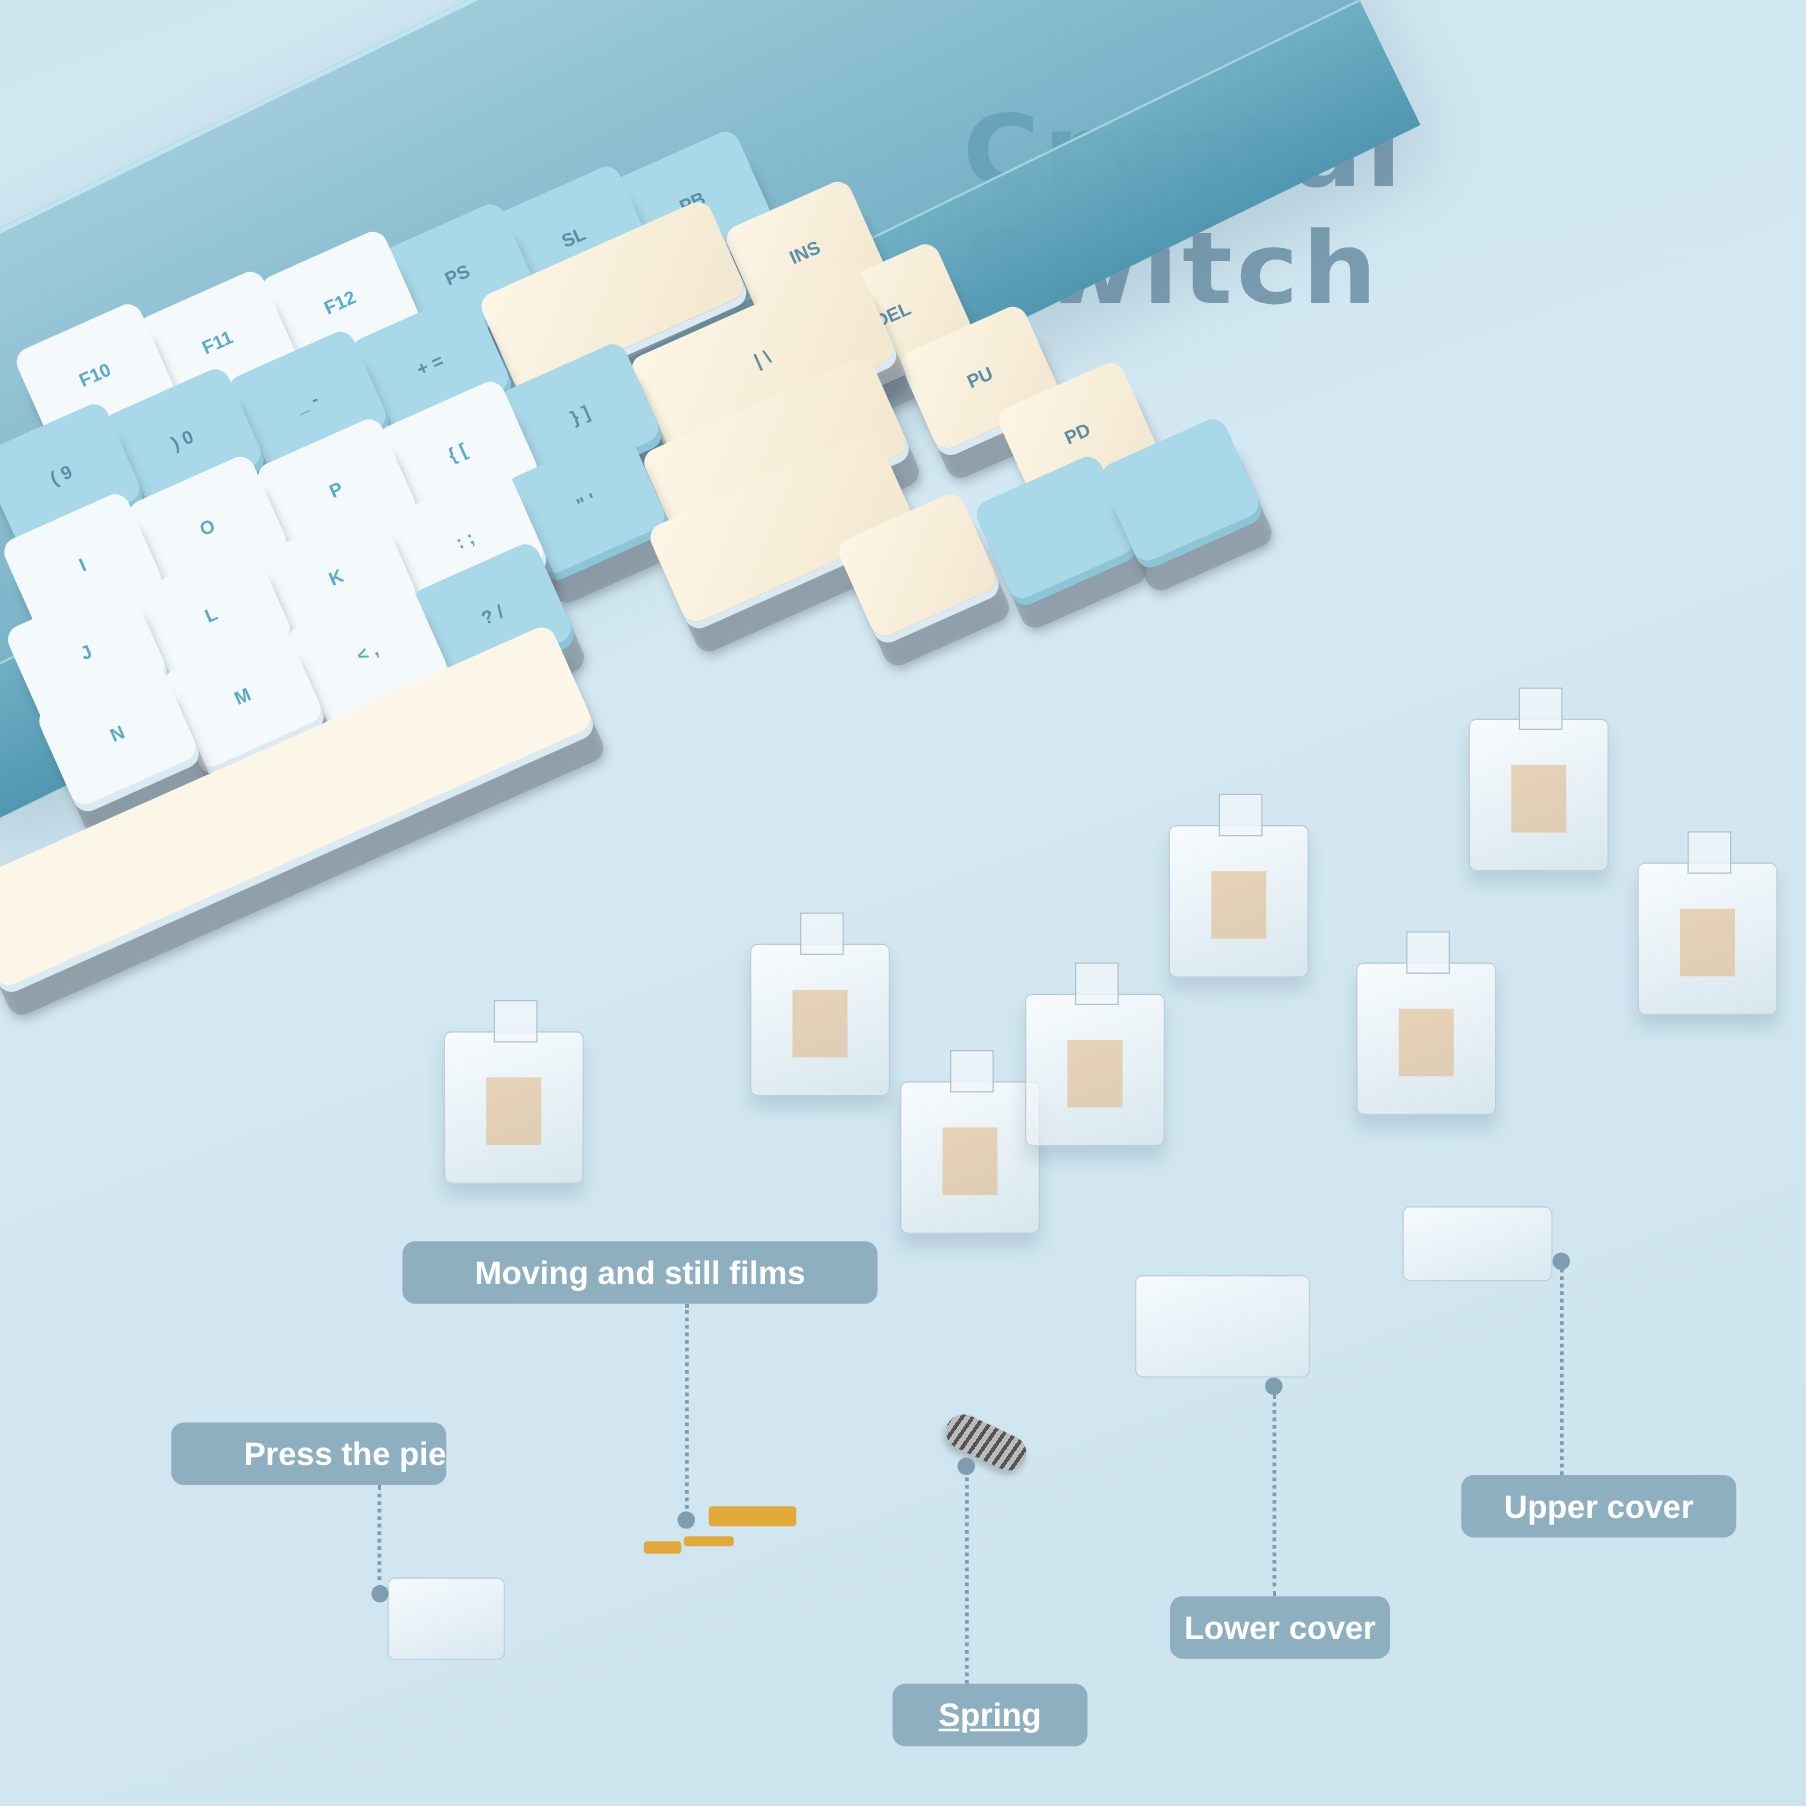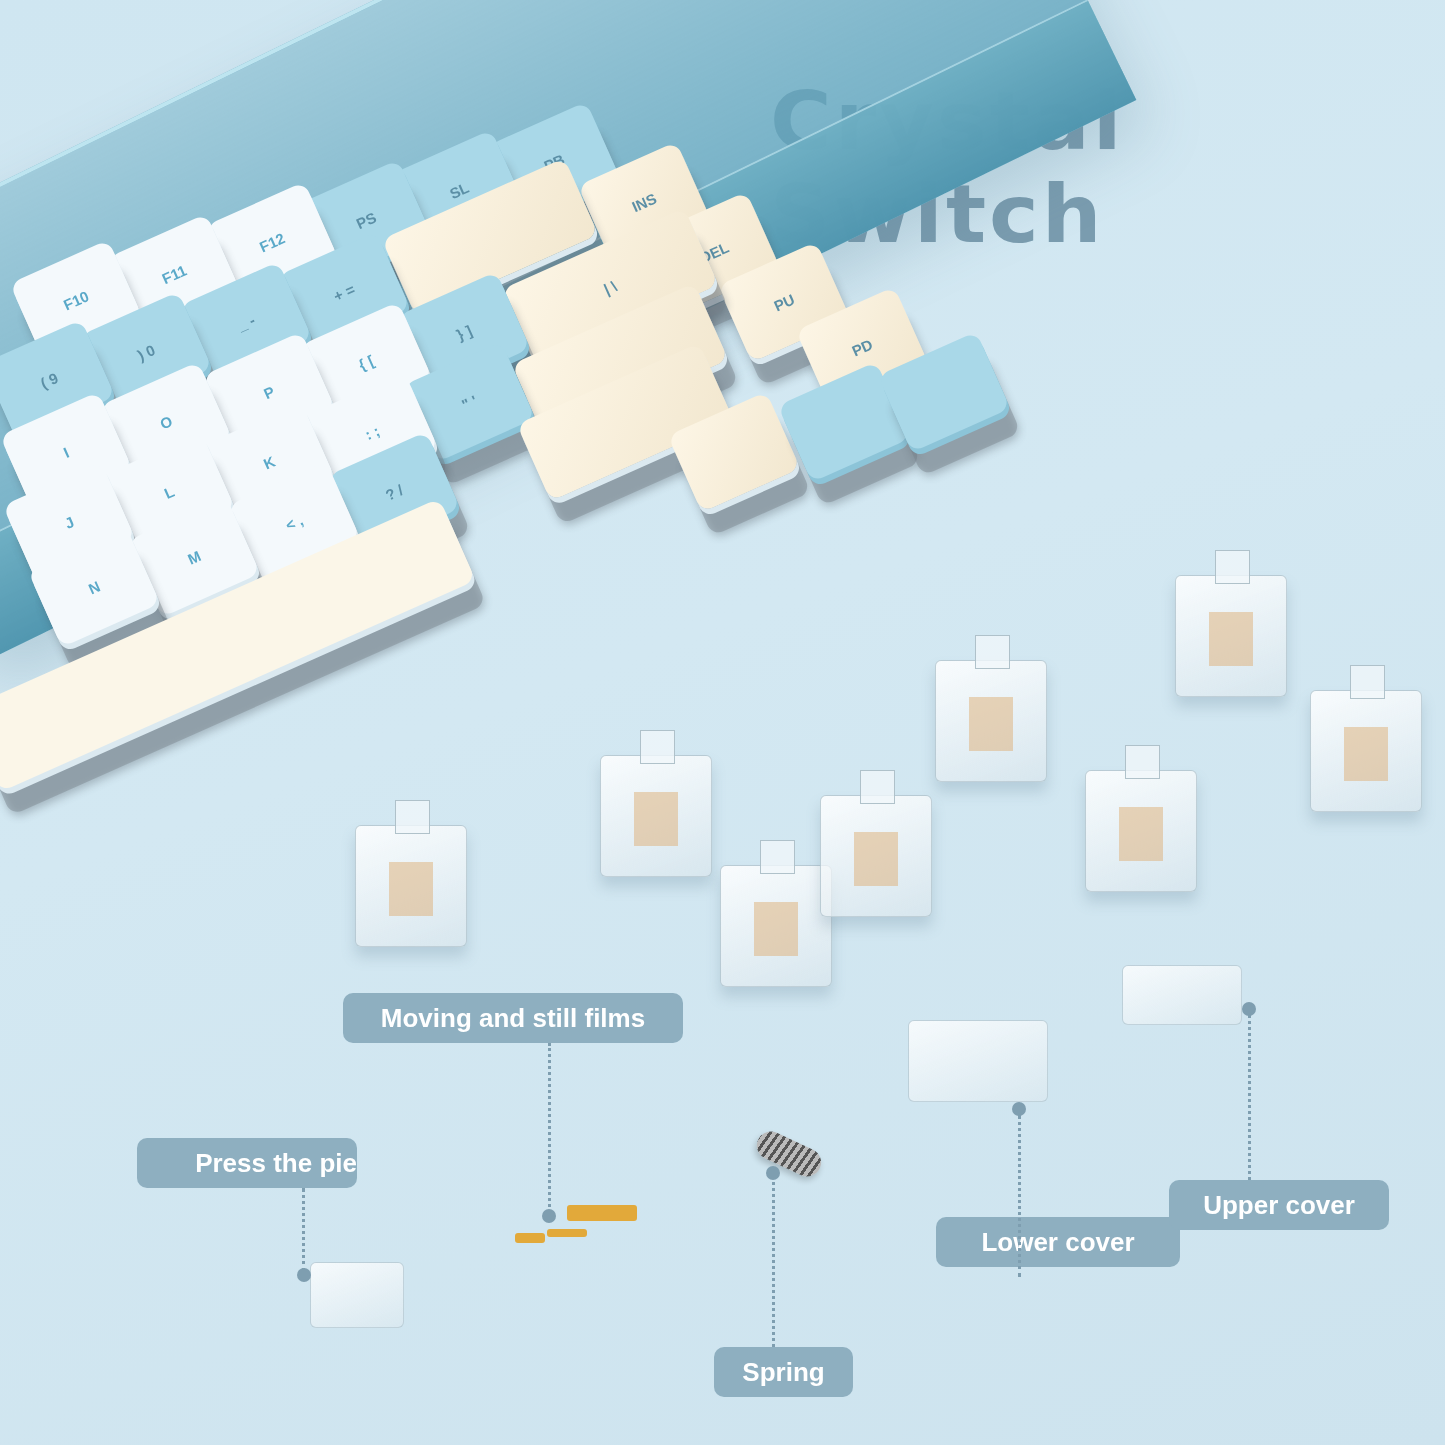--- a/index.html
+++ b/index.html
@@ -192,39 +192,39 @@
 <div class="part ghost" style="left:1122px;top:965px;width:118px;height:58px;"></div>
 <div class="part ghost" style="left:908px;top:1020px;width:138px;height:80px;"></div>
 <div class="part spring" style="left:755px;top:1140px;"></div>
 <div class="part films" style="left:515px;top:1205px;">
   <span style="left:52px;top:0;width:70px;height:16px;"></span>
   <span style="left:0;top:28px;width:30px;height:10px;"></span>
   <span style="left:32px;top:24px;width:40px;height:8px;"></span>
 </div>
 <div class="part ghost" style="left:310px;top:1262px;width:92px;height:64px;"></div>
 
-<div class="label" style="left:322px;top:993px;width:340px;margin-left:21px;">
+<div class="label" style="left:322px;top:993px;width:380px;">
     <span>Moving and still films</span>
   </div>
 <div class="vline" style="left:548px;top:1043px;height:170px;"></div>
 <div class="dot" style="left:542px;top:1209px;"></div>
 
 <div class="label" style="left:137px;top:1138px;width:220px;justify-content:flex-end;">
     <span>Press the pie</span>
   </div>
 <div class="vline" style="left:302px;top:1188px;height:84px;"></div>
 <div class="dot" style="left:297px;top:1268px;"></div>
 
-<div class="label" style="left:714px;top:1347px;width:139px;">
+<div class="label" style="left:714px;top:1347px;width:156px;text-decoration:underline;">
     <span>Spring</span>
   </div>
 <div class="vline" style="left:772px;top:1175px;height:172px;"></div>
 <div class="dot" style="left:766px;top:1166px;"></div>
 
-<div class="label" style="left:936px;top:1217px;width:244px;text-align:center;">
+<div class="label" style="left:936px;top:1277px;width:176px;text-align:center;">
     <span>Lower cover</span>
   </div>
 <div class="vline" style="left:1018px;top:1115px;height:162px;"></div>
 <div class="dot" style="left:1012px;top:1102px;"></div>
 
 <div class="label" style="left:1169px;top:1180px;width:220px;">
     <span>Upper cover</span>
   </div>
 <div class="vline" style="left:1248px;top:1015px;height:165px;"></div>
 <div class="dot" style="left:1242px;top:1002px;"></div>

